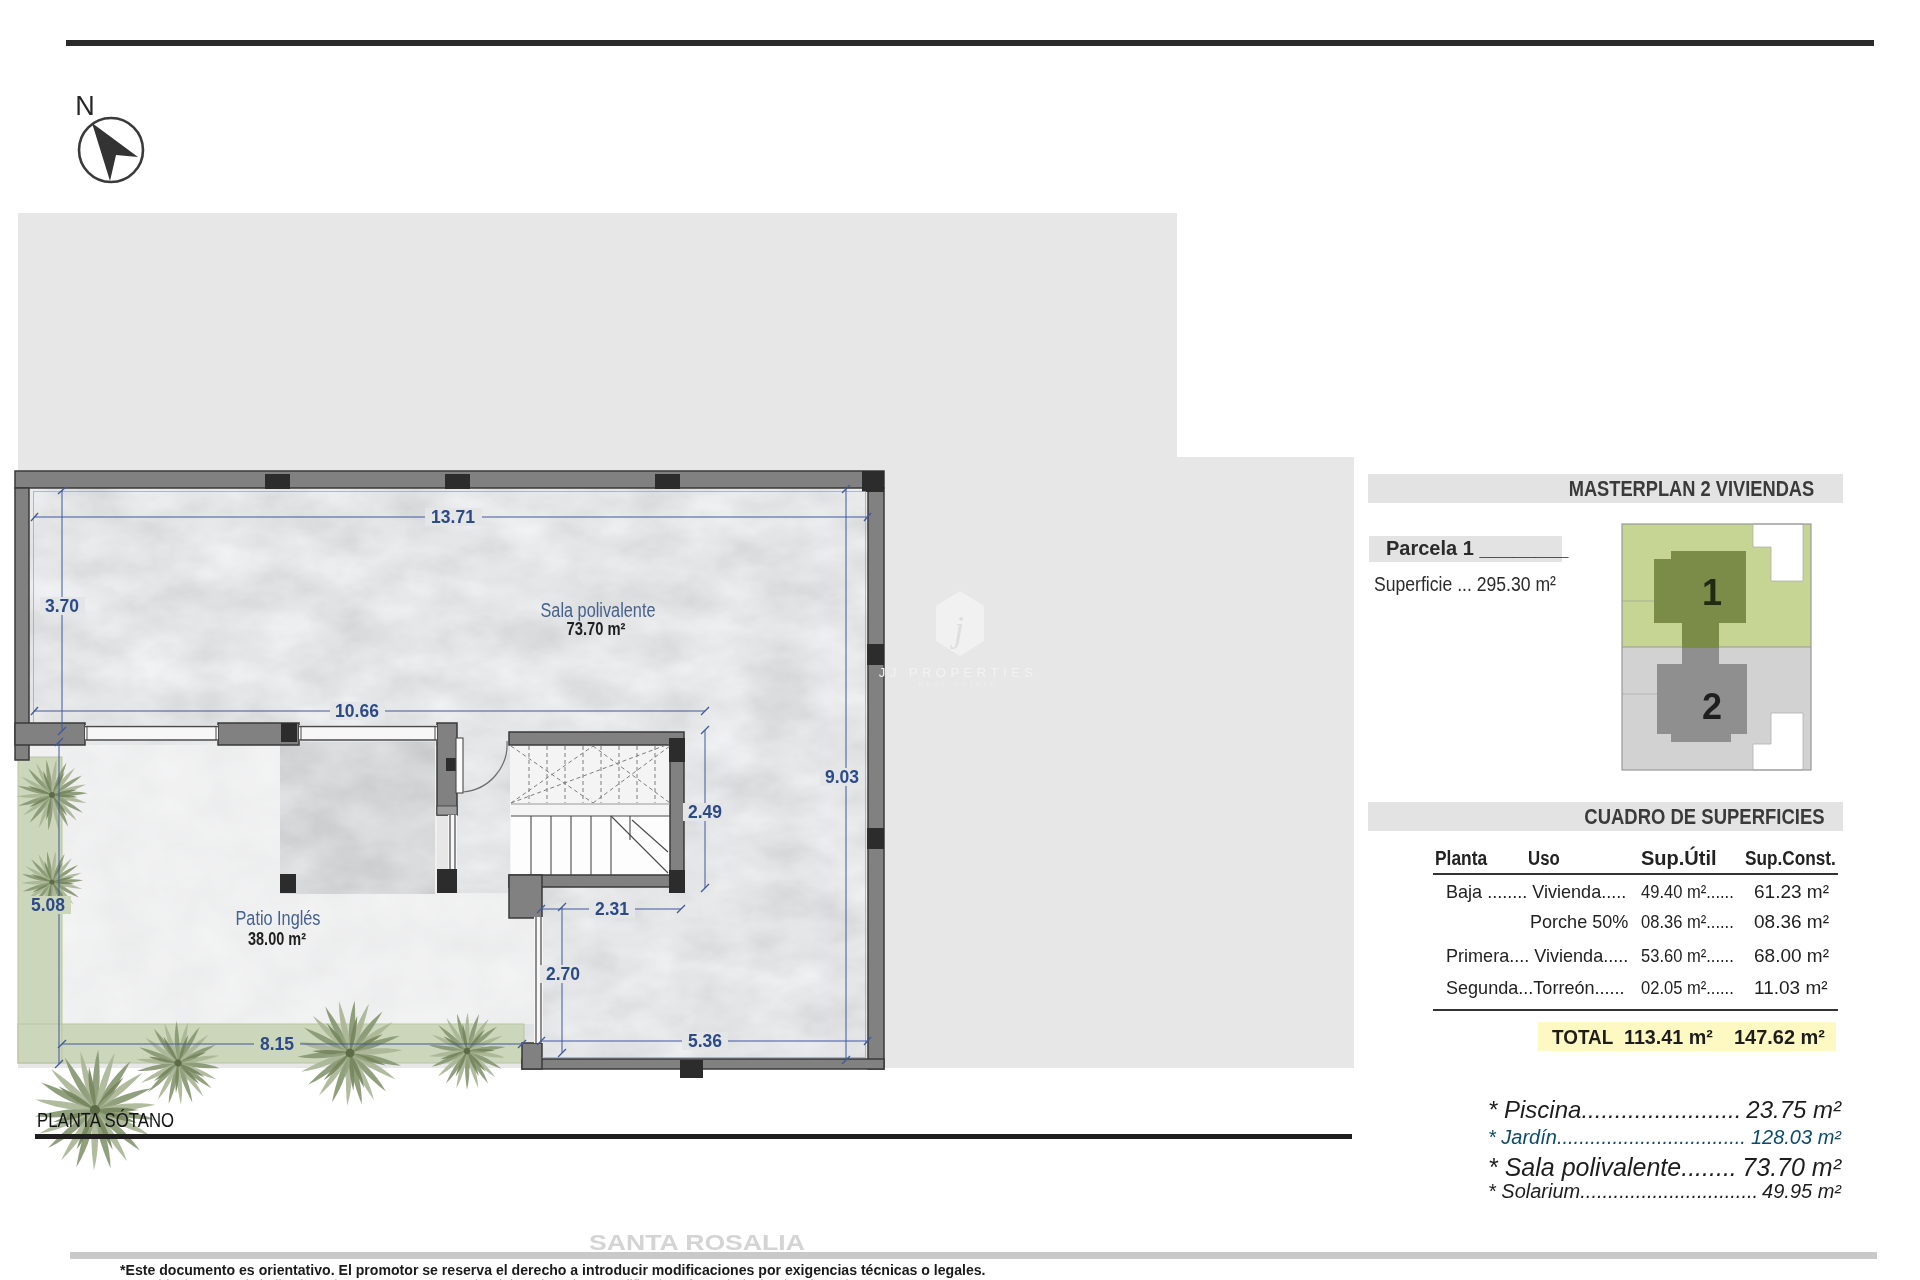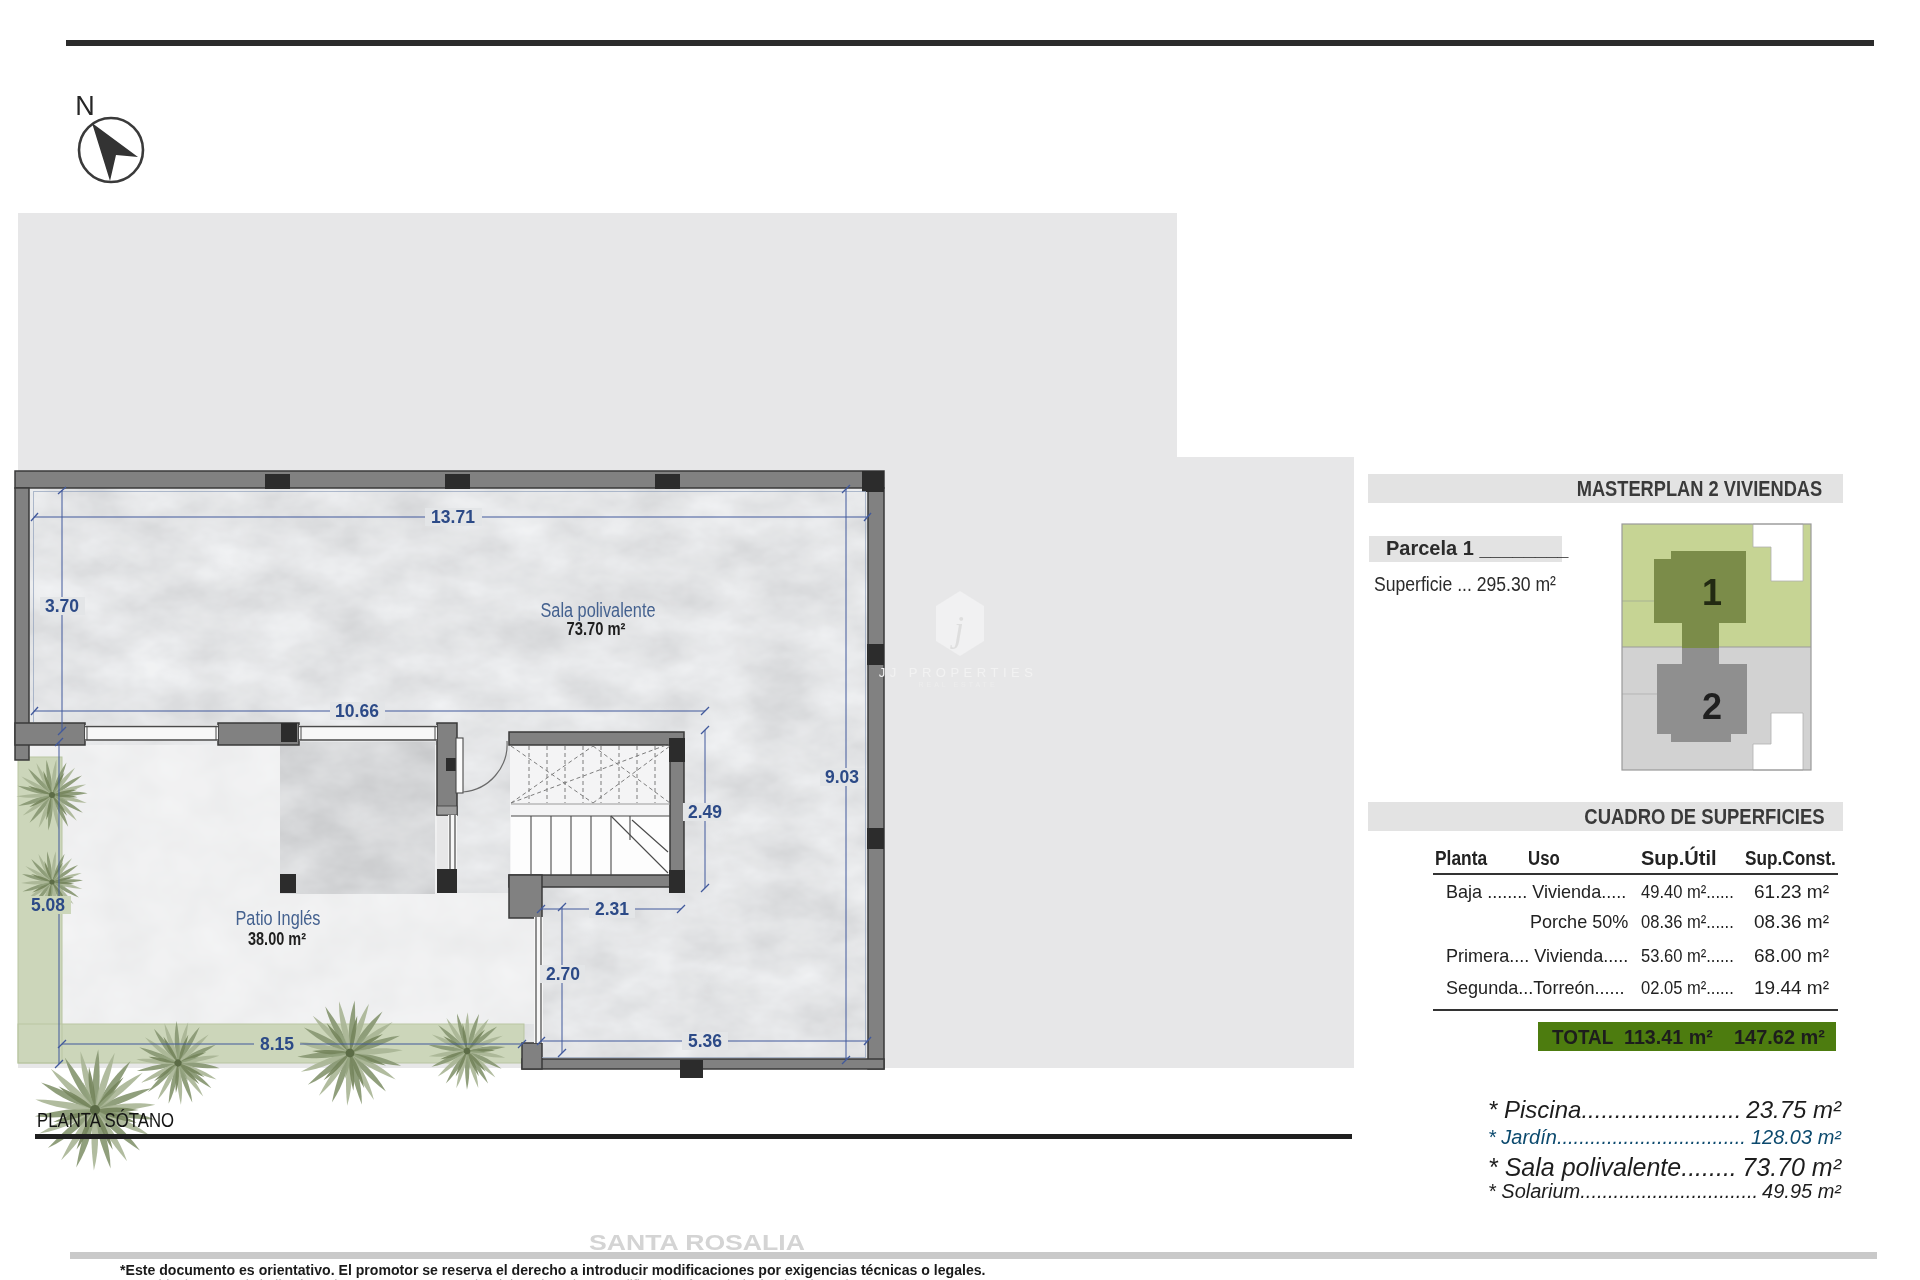--- a/index.html
+++ b/index.html
@@ -354,21 +354,21 @@
 </g>
 
 <text x="697" y="1250" font-size="22" font-weight="bold" fill="#d4d4d4" text-anchor="middle" textLength="216" lengthAdjust="spacingAndGlyphs">SANTA ROSALIA</text>
 
 <text x="37" y="1127" font-size="21" fill="#141414" textLength="137" lengthAdjust="spacingAndGlyphs">PLANTA SÓTANO</text>
 <rect x="35" y="1134" width="1317" height="5" fill="#1f1f1f"></rect>
 
 <rect x="70" y="1252" width="1807" height="7" fill="#c9c9c9"></rect>
 </svg>
 
-<div class="abs" style="left:1368px;top:474px;width:475px;height:29px;background:#e3e3e3;font-size:22px;font-weight:bold;color:#3a3a3a;line-height:29px;text-align:right;padding-right:4px;box-sizing:border-box;"><span style="display:inline-block;transform:scaleX(0.83);transform-origin:100% 50%;padding-right:20px;">MASTERPLAN 2 VIVIENDAS</span></div>
+<div class="abs" style="left:1368px;top:474px;width:475px;height:29px;background:#e3e3e3;font-size:22px;font-weight:bold;color:#3a3a3a;line-height:29px;text-align:right;padding-right:12px;box-sizing:border-box;"><span style="display:inline-block;transform:scaleX(0.83);transform-origin:100% 50%;padding-right:20px;">MASTERPLAN 2 VIVIENDAS</span></div>
 
 <div class="abs" style="left:1369px;top:536px;width:193px;height:26px;background:#e3e3e3;font-size:20px;font-weight:bold;color:#2b2b2b;line-height:25px;white-space:nowrap;"><span style="padding-left:17px;">Parcela 1 ________</span></div>
 
 <div class="abs" style="left:1374px;top:573px;font-size:20px;color:#2b2b2b;white-space:nowrap;transform:scaleX(0.88);transform-origin:0 50%;">Superficie ... 295.30 m²</div>
 
 <div class="abs" style="left:1368px;top:802px;width:475px;height:29px;background:#e3e3e3;font-size:22px;font-weight:bold;color:#3a3a3a;line-height:29px;text-align:right;"><span style="display:inline-block;transform:scaleX(0.84);transform-origin:100% 50%;padding-right:22px;">CUADRO DE SUPERFICIES</span></div>
 
 <div class="abs" style="left:0;top:847px;font-size:20px;font-weight:bold;color:#222;">
 <span class="abs" style="white-space:nowrap;left:1435px;transform:scaleX(0.87);transform-origin:0 50%;">Planta</span>
 <span class="abs" style="white-space:nowrap;left:1528px;transform:scaleX(0.84);transform-origin:0 50%;">Uso</span>
@@ -388,25 +388,25 @@
 <span class="abs" style="white-space:nowrap;left:1754px;">08.36 m²</span>
 </div>
 <div class="abs" style="left:0;top:945px;font-size:19px;color:#222;">
 <span class="abs" style="white-space:nowrap;left:1446px;transform:scaleX(0.95);transform-origin:0 50%;">Primera.... Vivienda.....</span>
 <span class="abs" style="white-space:nowrap;left:1641px;transform:scaleX(0.87);transform-origin:0 50%;">53.60 m²......</span>
 <span class="abs" style="white-space:nowrap;left:1754px;">68.00 m²</span>
 </div>
 <div class="abs" style="left:0;top:977px;font-size:19px;color:#222;">
 <span class="abs" style="white-space:nowrap;left:1446px;transform:scaleX(0.95);transform-origin:0 50%;">Segunda...Torreón......</span>
 <span class="abs" style="white-space:nowrap;left:1641px;transform:scaleX(0.87);transform-origin:0 50%;">02.05 m²......</span>
-<span class="abs" style="white-space:nowrap;left:1754px;">19.44 m²</span>
+<span class="abs" style="white-space:nowrap;left:1754px;">11.03 m²</span>
 </div>
 <div class="abs" style="left:1433px;top:1009px;width:405px;height:2px;background:#333;"></div>
 
-<div class="abs" style="left:1538px;top:1022px;width:298px;height:29px;background:#4d7c0f;font-size:21px;font-weight:bold;color:#1d1d1d;line-height:29px;">
+<div class="abs" style="left:1538px;top:1022px;width:298px;height:29px;background:#fef9c3;font-size:21px;font-weight:bold;color:#1d1d1d;line-height:29px;">
 <span class="abs" style="white-space:nowrap;left:14px;transform:scaleX(0.9);transform-origin:0 50%;">TOTAL</span>
 <span class="abs" style="white-space:nowrap;left:86px;transform:scaleX(0.94);transform-origin:0 50%;">113.41 m²</span>
 <span class="abs" style="white-space:nowrap;left:196px;transform:scaleX(0.95);transform-origin:0 50%;">147.62 m²</span>
 </div>
 
 <div class="abs" style="left:1488px;top:1096px;width:353px;display:flex;font-style:italic;font-size:24px;color:#1d1d1d;">
       <span style="white-space:nowrap;">*&nbsp;Piscina</span>
       <span style="flex:1;overflow:hidden;white-space:nowrap;">............................................</span>
       <span style="white-space:nowrap;">&nbsp;23.75 m²</span>
     </div>

